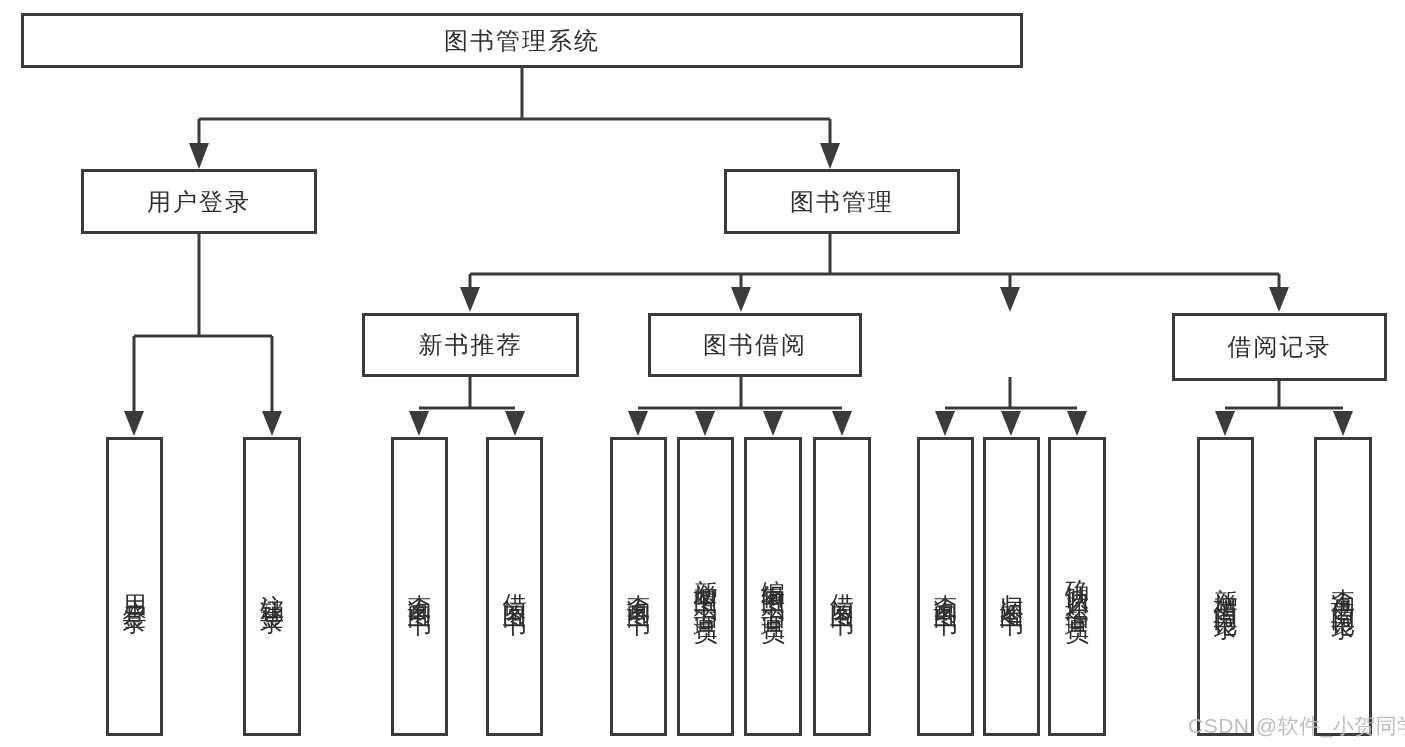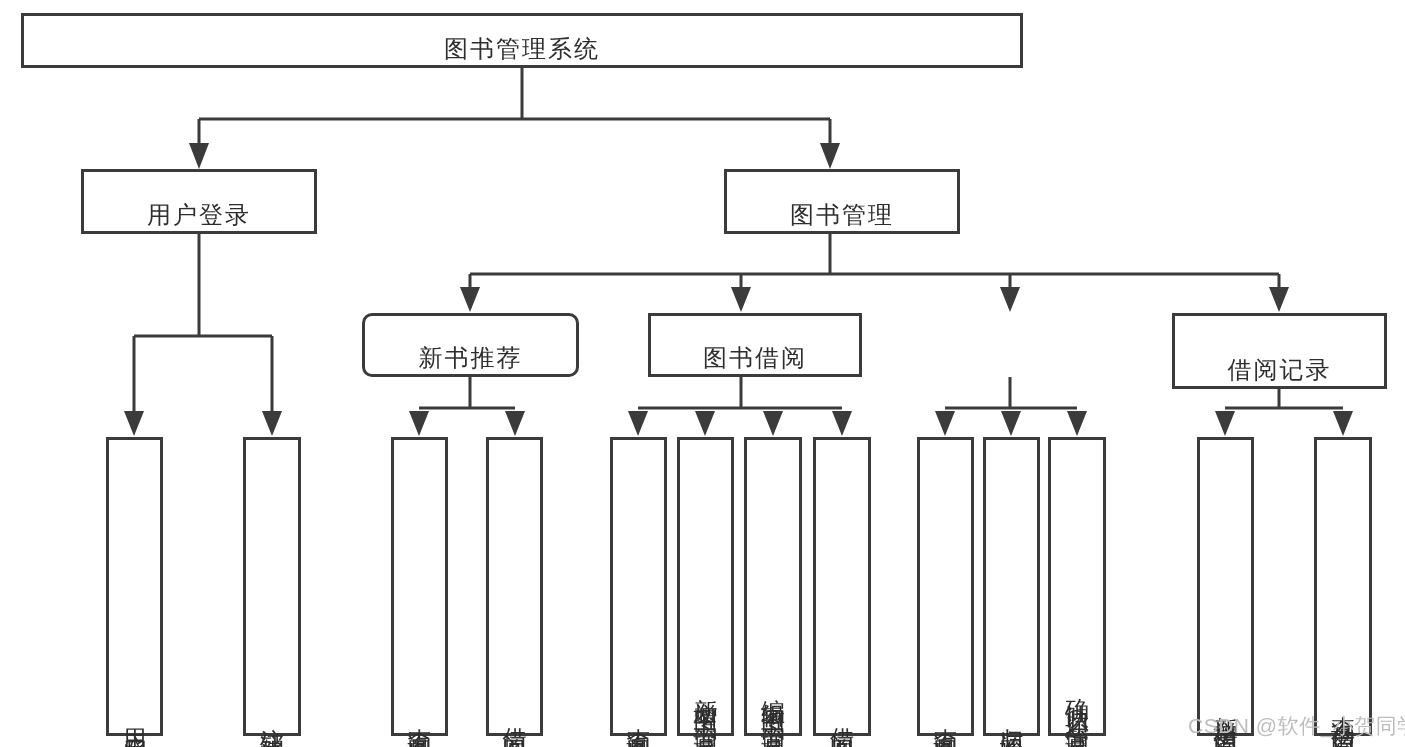--- a/index.html
+++ b/index.html
@@ -21,21 +21,21 @@
     position:absolute;left:0;top:0;width:1405px;height:747px;
     z-index:1;
   }
   #connectors path{stroke:var(--line);stroke-width:3;fill:none;}
   #connectors polygon{fill:var(--line);stroke:none;}
   .box{
     position:absolute;
     background:var(--box_bg);
     border:3px solid var(--line);
     box-sizing:border-box;
-    display:flex;align-items:flex-end;justify-content:center;
+    display:flex;align-items:center;justify-content:center;
     z-index:2;
     color:var(--text);
   }
   .box.h span{
     font-size:24px;
     letter-spacing:2px;
     white-space:nowrap;
     color:var(--text);
   }
   .box.v span{
@@ -115,27 +115,27 @@
     <span>图书管理系统</span>
   </div>
 
   <div class="box h" style="left:81px;top:169px;width:236px;height:65px;">
     <span>用户登录</span>
   </div>
   <div class="box h" style="left:712px;top:169px;width:236px;height:65px;margin-left:12px;">
     <span>图书管理</span>
   </div>
 
-  <div class="box h" style="left:362px;top:313px;width:217px;height:64px;border-radius:10px;">
+  <div class="box h" style="left:362px;top:313px;width:217px;height:64px;">
     <span>新书推荐</span>
   </div>
   <div class="box h" style="left:648px;top:313px;width:214px;height:64px;">
     <span>图书借阅</span>
   </div>
-  <div class="box h" style="left:1172px;top:313px;width:215px;height:76px;">
+  <div class="box h" style="left:1172px;top:313px;width:215px;height:68px;">
     <span>借阅记录</span>
   </div>
 
   <div class="box v" style="left:106px;top:437px;width:57px;height:299px;">
     <span>用户登录</span>
   </div>
   <div class="box v" style="left:243px;top:437px;width:58px;height:299px;">
     <span>注销登录</span>
   </div>
 

